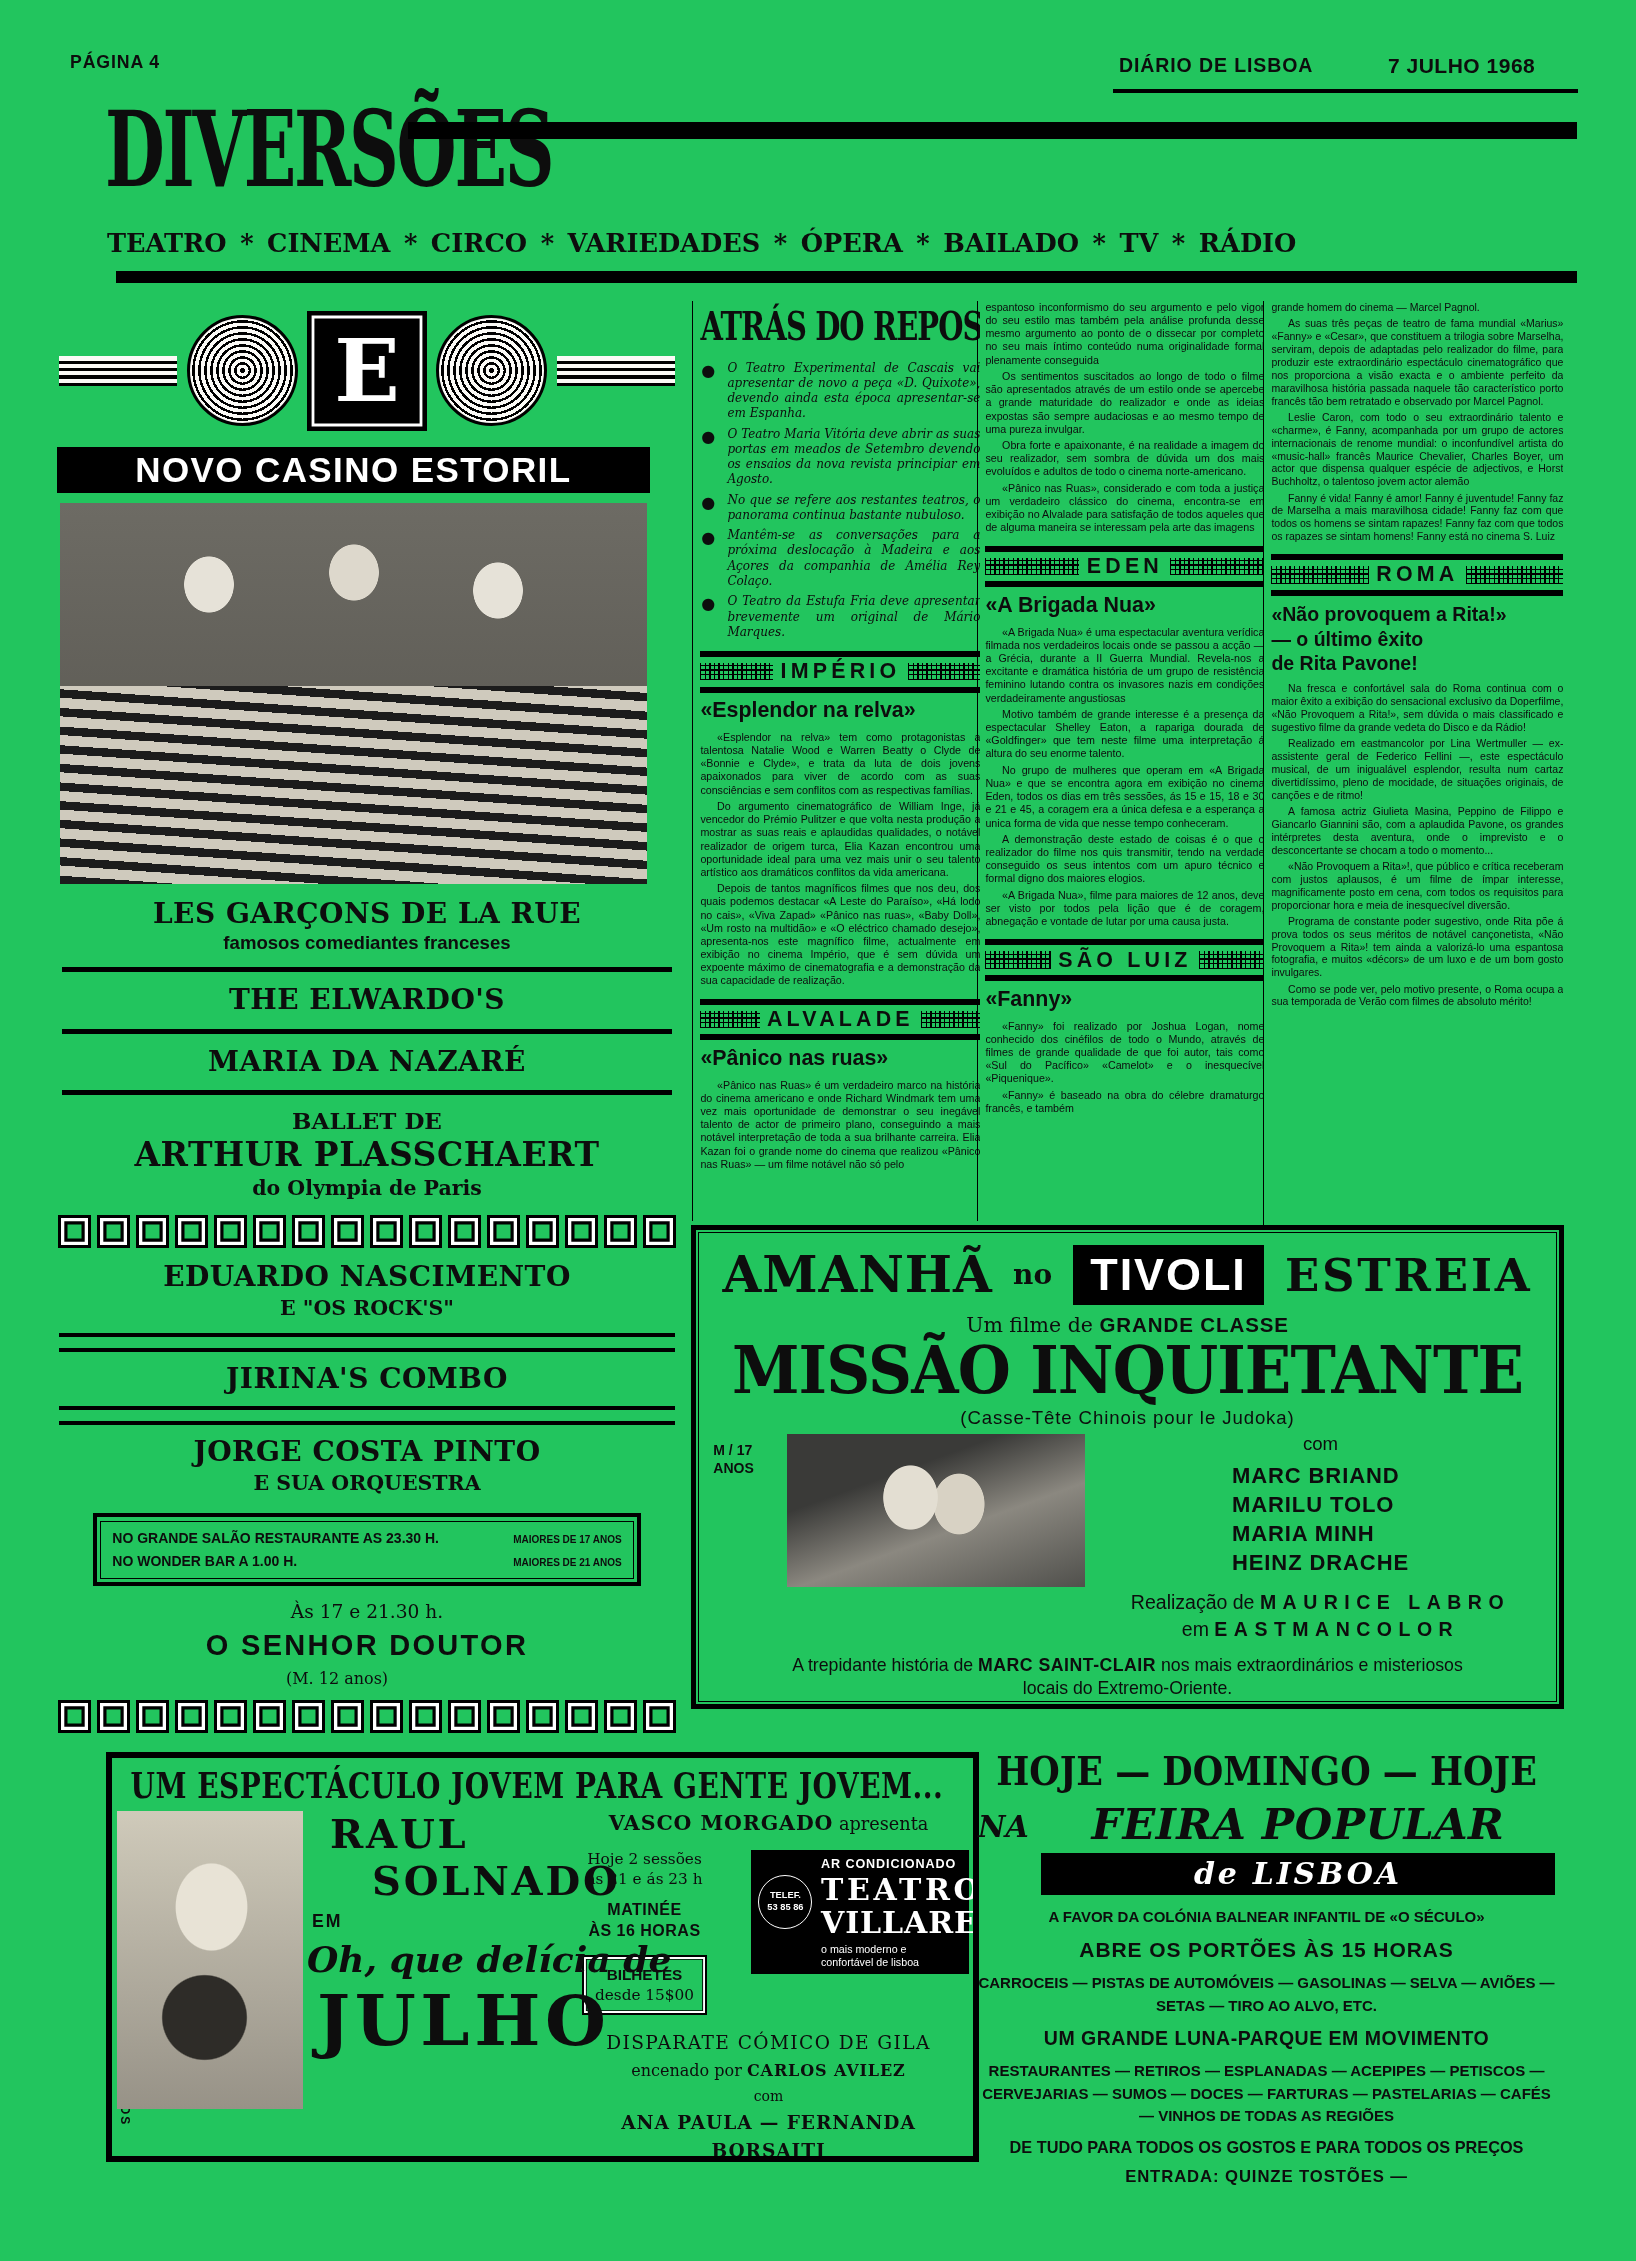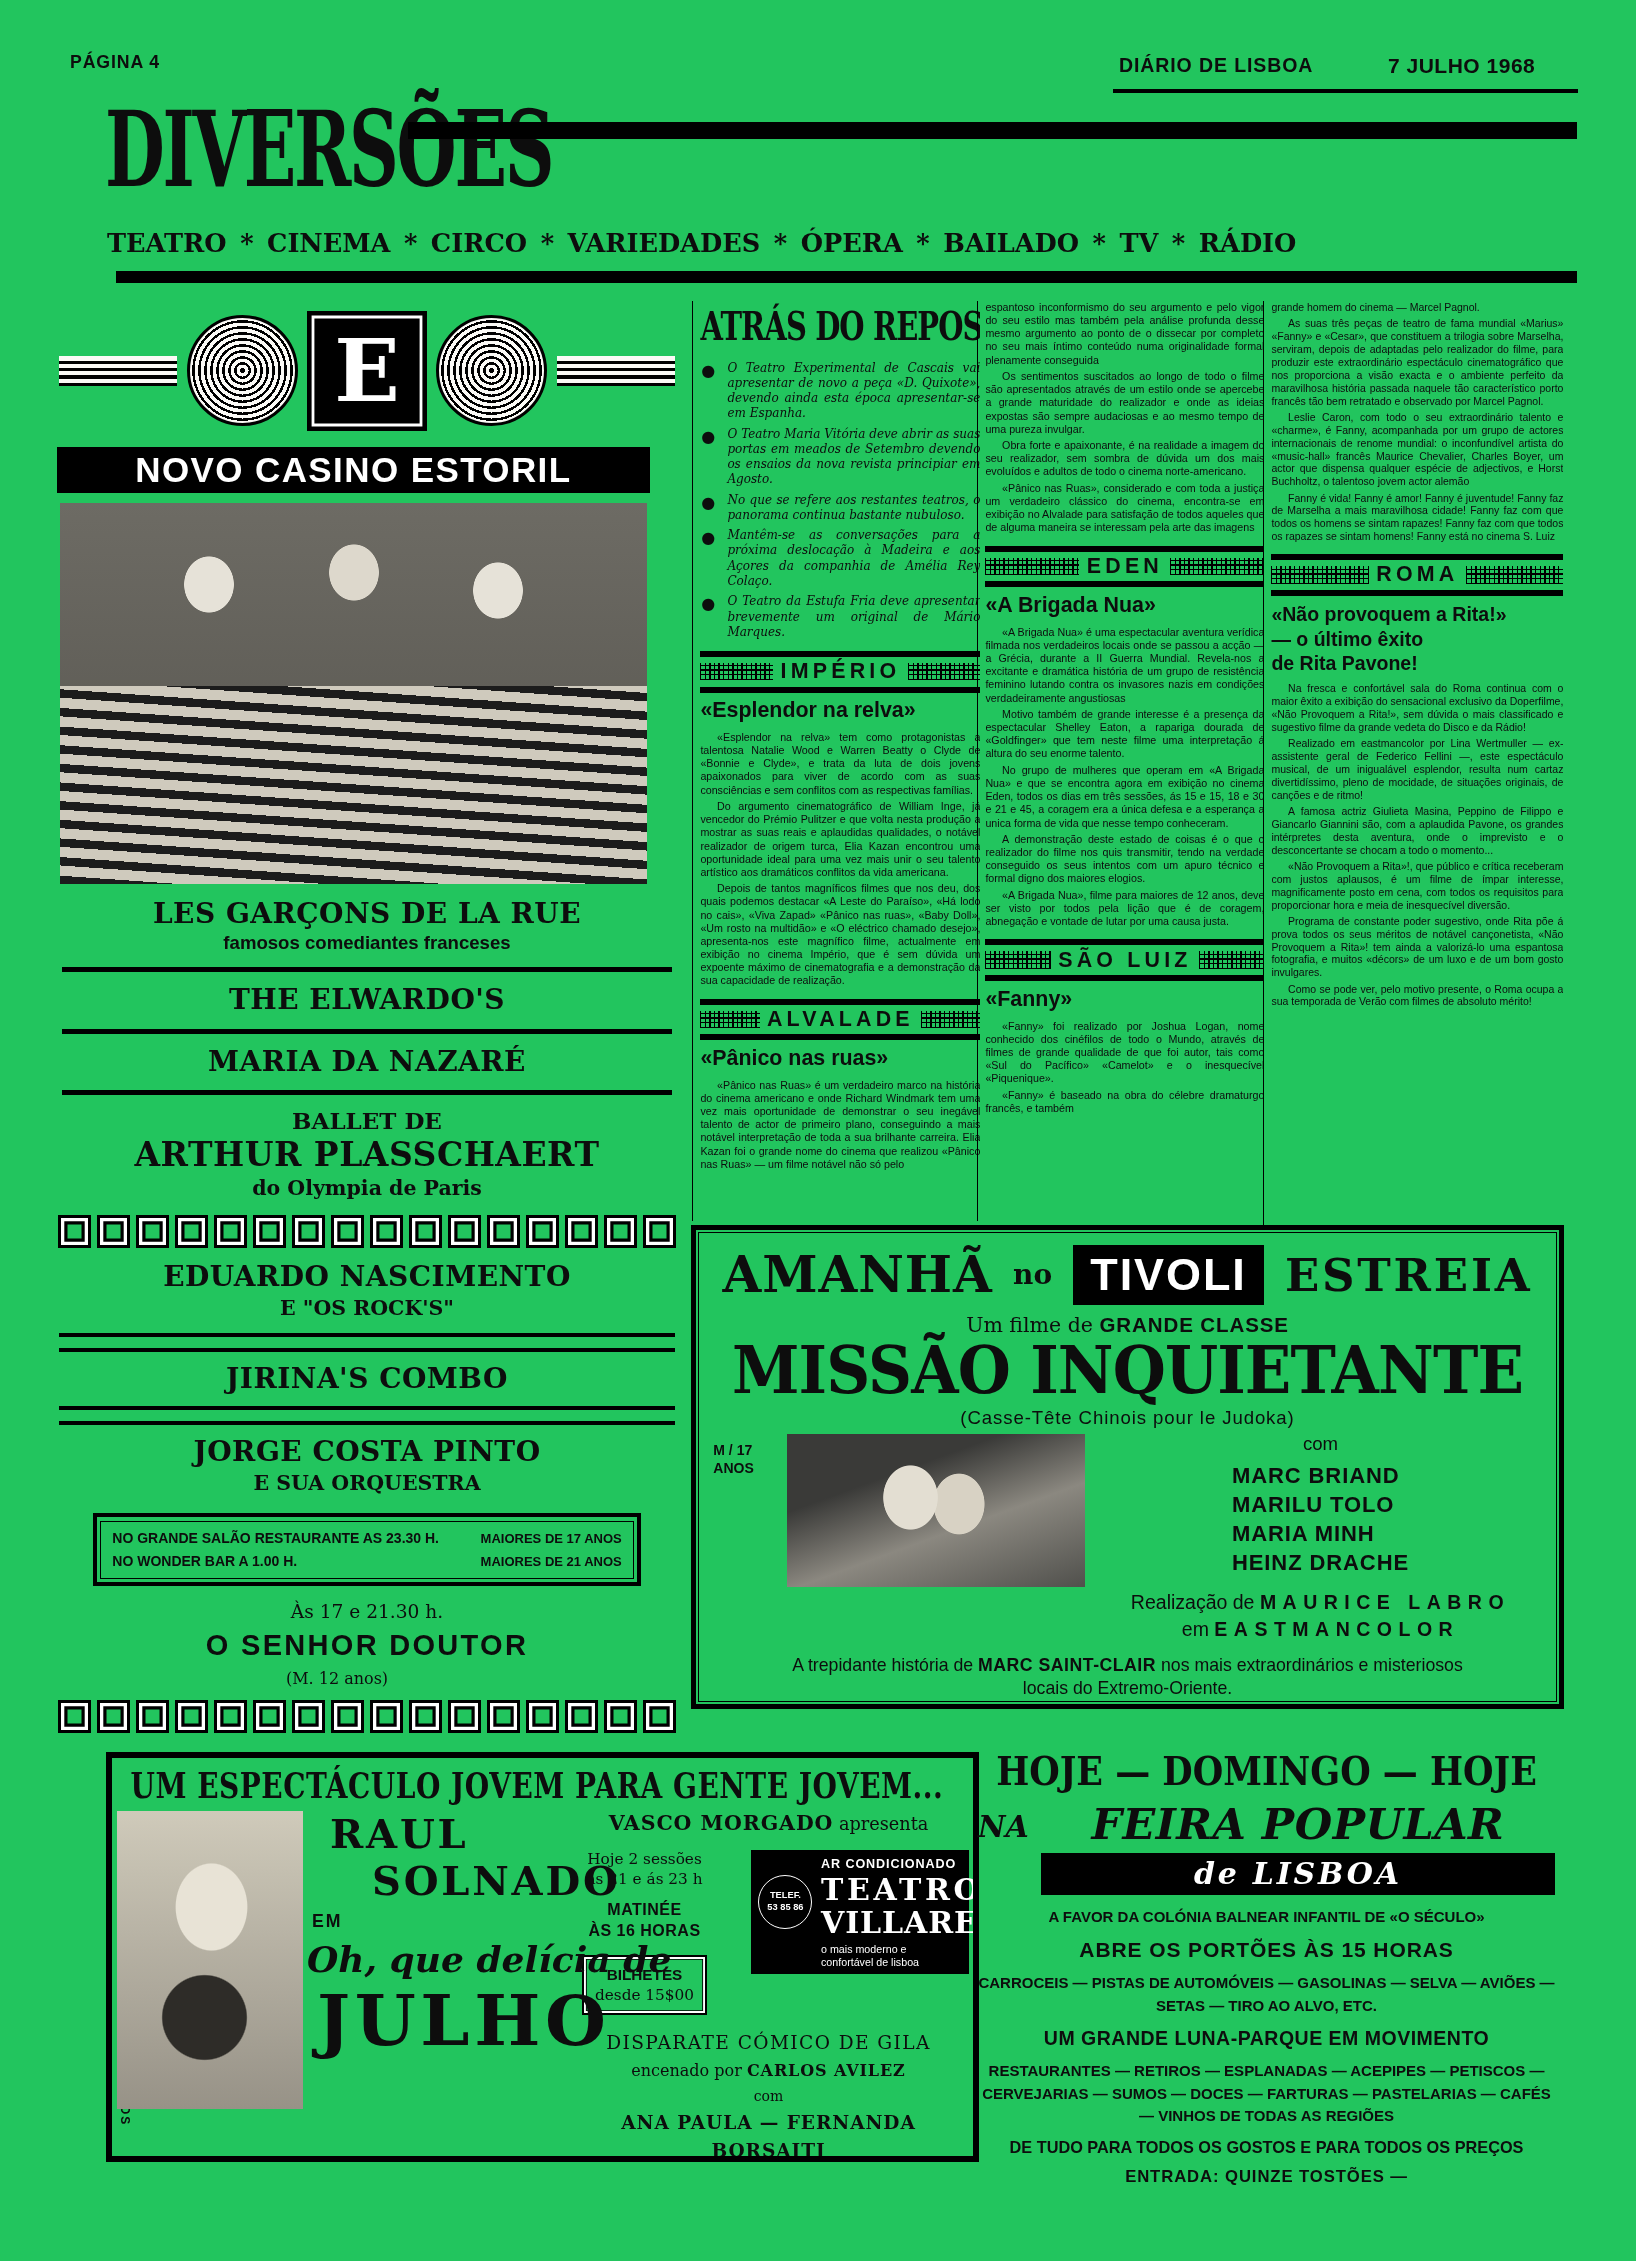--- a/index.html
+++ b/index.html
@@ -63,21 +63,21 @@
   .c-act-sub.serif{font:700 20.5px/1.4 "DejaVu Serif",serif;}
   .c-rule{height:5.1px;background:#000;margin:12px 9.3px;}
   .c-drule{height:11px;margin:11px 5.6px;border-top:4.2px solid #000;border-bottom:4.2px solid #000;}
   .keyband{display:flex;gap:5.6px;justify-content:center;margin:13px 4.6px;}
   .keyband span{display:block;width:31px;height:27px;border:3.3px solid #000;
                 box-shadow:inset 0 0 0 3.3px #fff,inset 0 0 0 6.5px #000;}
   .c-schedbox{margin:16px 40px 17px;border:4.2px solid #000;padding:3.3px;}
   .c-schedbox .inner{border:1.9px solid #000;padding:9.3px 11px;display:flex;flex-direction:column;gap:9.3px;}
   .sched-row{display:flex;justify-content:space-between;align-items:baseline;gap:9.3px;
              font:700 14px/1 "Liberation Sans",sans-serif;white-space:nowrap;}
-  .sched-row .note{font-size:13px;}
+  .sched-row .note{font-size:10px;}
   .c-times{font:400 18.6px/1 "DejaVu Serif",serif;margin:14px 0 9.3px;}
   .c-show{font:700 29px/1 "Liberation Sans",sans-serif;letter-spacing:2.3px;margin:3.7px 0 11px;}
   .c-rating{font:400 16px/1 "DejaVu Serif",serif;text-align:center;margin:0 60px 10.2px 0;}
   
   .tivoli{position:absolute;left:691px;top:1225px;width:863px;height:474px;border:5.1px solid #000;}
   .tivoli-inner{position:absolute;inset:2.3px;border:1.4px solid #000;padding:12px 14px 4.6px;overflow:hidden;text-align:center;}
   .tv-row1{display:flex;align-items:center;justify-content:center;gap:20.5px;}
   .tv-amanha{font:700 50px/1 "DejaVu Serif",serif;letter-spacing:0.9px;}
   .tv-no{font:700 28px/1 "DejaVu Serif",serif;}
   .tv-box{background:#000;color:#fff;font:700 45px/1 "Liberation Sans",sans-serif;padding:6.5px 17.7px 8.4px;letter-spacing:1.9px;}

